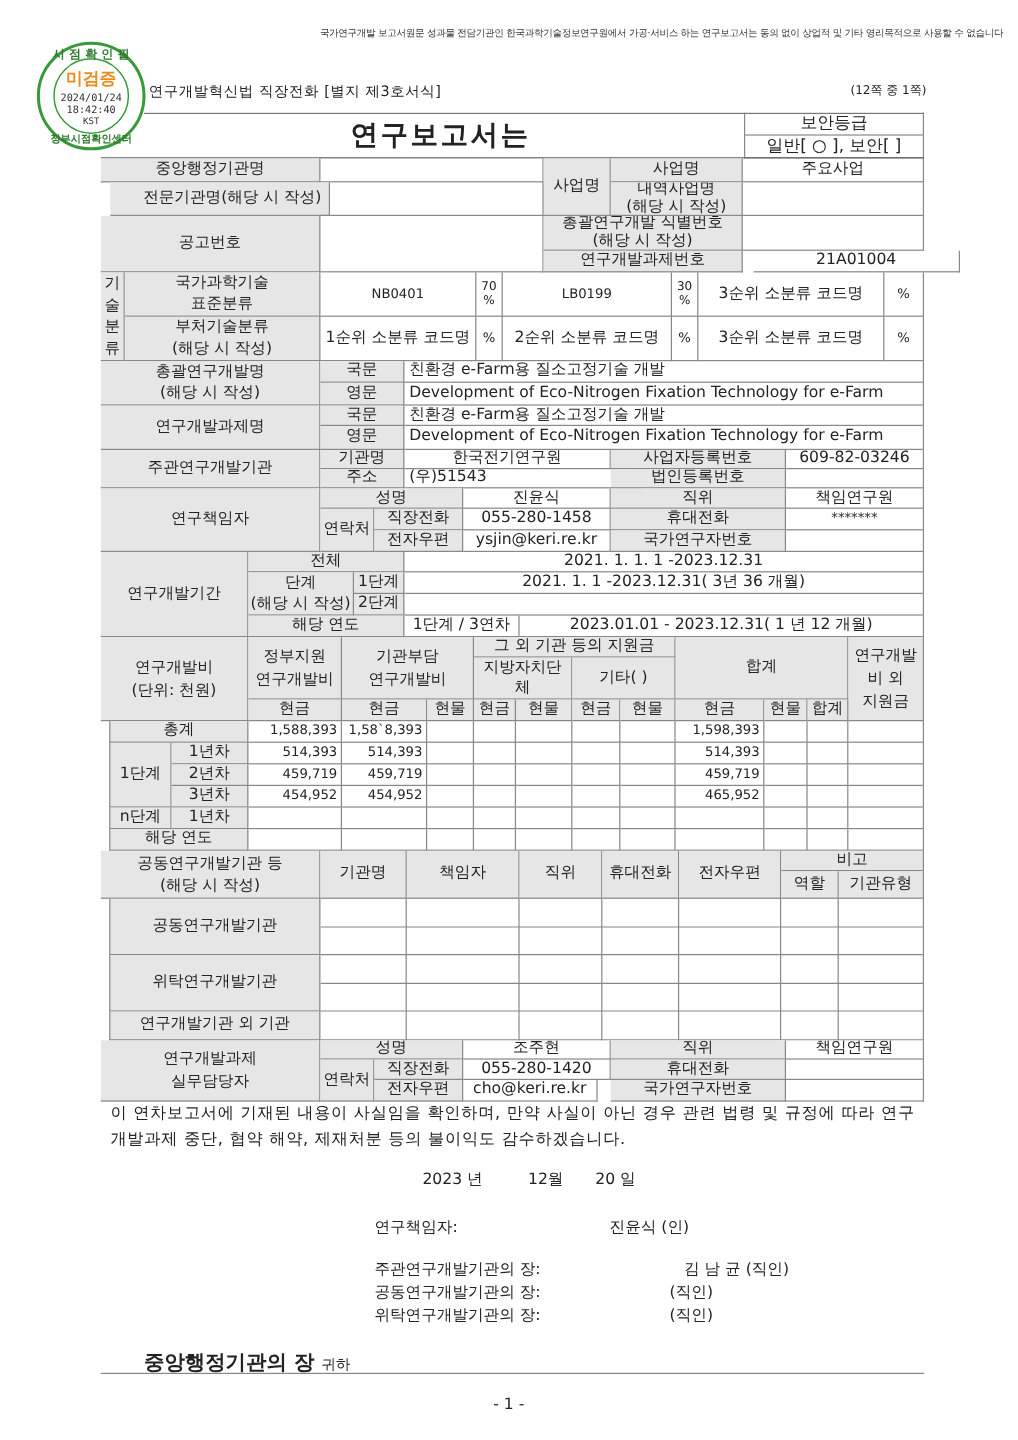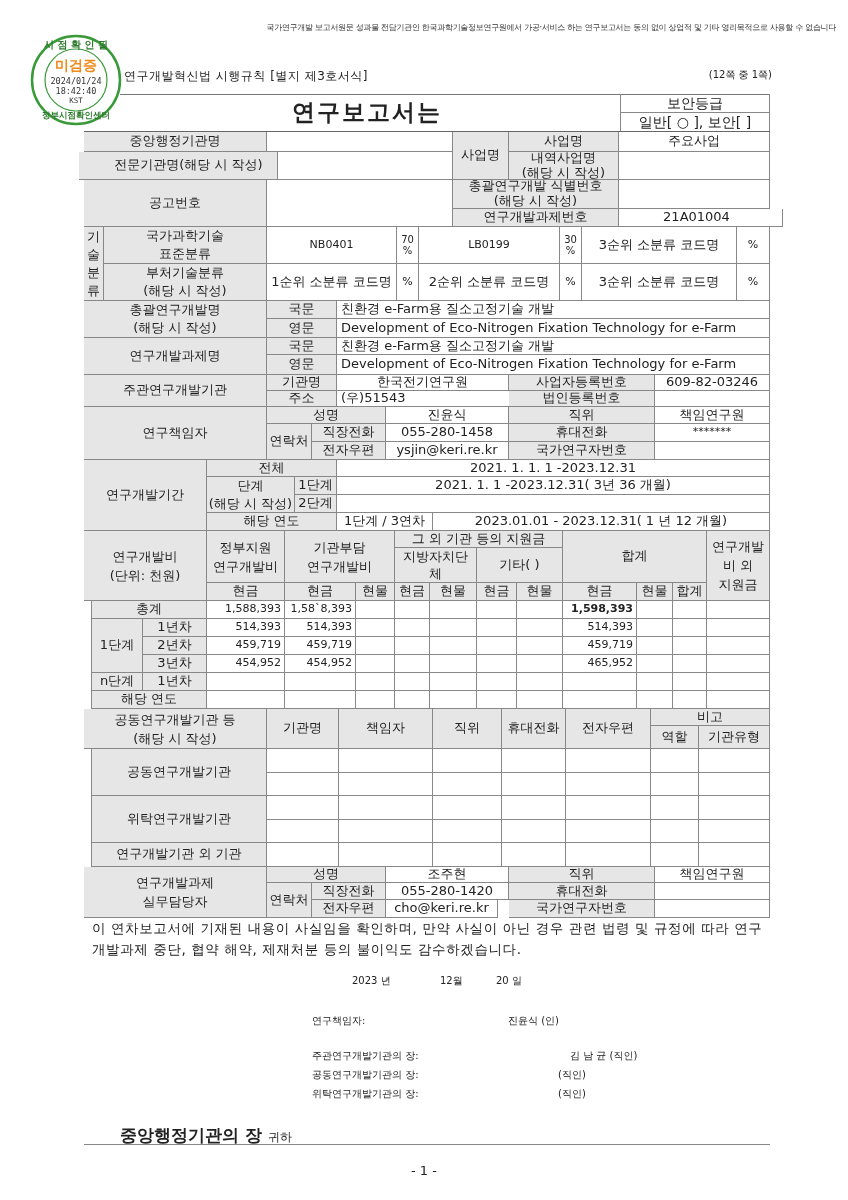--- a/index.html
+++ b/index.html
@@ -11,21 +11,21 @@
   .hline{position:absolute;height:1px;background:#777;}
   .title{left:292px;top:97px;font-size:23px;font-weight:bold;letter-spacing:2px;}
   .c{position:absolute;box-sizing:border-box;border-right:1px solid #888;border-bottom:1px solid #888;display:flex;align-items:center;justify-content:center;text-align:center;font-size:13px;line-height:1.15;overflow:hidden;white-space:nowrap;}
   .g{background:#e6e6e6;}
   .l{justify-content:flex-start;padding-left:4px;}
   .r{justify-content:flex-end;padding-right:3px;font-size:11px;}
   .s{font-size:11px;}
   .xs{font-size:10px;}
   .wrap{white-space:normal;}
   .decl{left:92px;top:918px;width:672px;font-size:13.5px;line-height:21px;letter-spacing:0.6px;}
-  .sig{font-size:10px;}
+  .sig{font-size:13px;}
   .stamp{left:30px;top:34px;width:92px;height:92px;}
   .footer-title{left:120px;top:1124px;font-size:17px;font-weight:bold;}
   .footer-title span{font-size:12px;font-weight:normal;margin-left:6px;}
   .pnum{left:0;width:848px;top:1163px;text-align:center;font-size:13px;}
 </style>
 </head>
 <body>
 
 <div class="abs notice">국가연구개발 보고서원문 성과물 전담기관인 한국과학기술정보연구원에서 가공·서비스 하는 연구보고서는 동의 없이 상업적 및 기타 영리목적으로 사용할 수 없습니다</div>
 
@@ -33,46 +33,46 @@
   <circle cx="46" cy="46" r="44" fill="#fff" stroke="#3a9a3a" stroke-width="2.5"></circle>
   <circle cx="46" cy="46" r="31" fill="none" stroke="#3a9a3a" stroke-width="1.2"></circle>
   <text x="46" y="14" text-anchor="middle" font-size="10" font-weight="bold" fill="#2d7a2d" font-family="DejaVu Sans, sans-serif">시 점 확 인 필</text>
   <text x="46" y="36" text-anchor="middle" font-size="14" font-weight="bold" fill="#f08a1c" font-family="DejaVu Sans, sans-serif">미검증</text>
   <text x="46" y="50" text-anchor="middle" font-size="8.5" fill="#333" font-family="DejaVu Sans Mono, monospace">2024/01/24</text>
   <text x="46" y="60" text-anchor="middle" font-size="8.5" fill="#333" font-family="DejaVu Sans Mono, monospace">18:42:40</text>
   <text x="46" y="69" text-anchor="middle" font-size="7.5" fill="#333" font-family="DejaVu Sans Mono, monospace">KST</text>
   <text x="46" y="84" text-anchor="middle" font-size="8.5" font-weight="bold" fill="#2d7a2d" font-family="DejaVu Sans, sans-serif">정부시점확인센터</text>
 </svg>
 
-<div class="abs formref">연구개발혁신법 시행규칙 [별지 제3호서식]</div>
+<div class="abs formref">연구개발혁신법 직장전화 [별지 제3호서식]</div>
 <div class="abs pageof">(12쪽 중 1쪽)</div>
 <div class="hline" style="left:120px;top:94px;width:650px;"></div>
 <div class="abs title">연구보고서는</div>
 
 <div class="c" style="left:620px;top:94px;width:150px;height:19px;border-left:1px solid #888;font-size:14px;">보안등급</div>
 <div class="c" style="left:620px;top:113px;width:150px;height:19px;border-left:1px solid #888;font-size:14px;">일반[ ○ ], 보안[   ]</div>
 
 <div class="hline" style="left:84px;top:131px;width:686px;background:#666;"></div>
 <div class="c g" style="left:84px;top:132px;width:183px;height:20px;">중앙행정기관명</div>
 <div class="c" style="left:267px;top:132px;width:186px;height:20px;"></div>
 <div class="c g wrap" style="left:453px;top:132px;width:56px;height:48px;">사업명</div>
 <div class="c g" style="left:509px;top:132px;width:110px;height:20px;">사업명</div>
 <div class="c" style="left:619px;top:132px;width:151px;height:20px;">주요사업</div>
-<div class="c g" style="left:79px;top:152px;width:199px;height:28px;padding-left:21px;">전문기관명(해당 시 작성)</div>
+<div class="c g" style="left:92px;top:152px;width:183px;height:28px;padding-left:21px;">전문기관명(해당 시 작성)</div>
 <div class="c" style="left:267px;top:152px;width:186px;height:28px;"></div>
 <div class="c g wrap" style="left:509px;top:152px;width:110px;height:28px;white-space:pre-line;">내역사업명
 (해당 시 작성)</div>
 <div class="c" style="left:619px;top:152px;width:151px;height:28px;"></div>
 <div class="c g" style="left:84px;top:180px;width:183px;height:47px;">공고번호</div>
 <div class="c" style="left:267px;top:180px;width:186px;height:47px;"></div>
 <div class="c g" style="left:453px;top:180px;width:166px;height:29px;white-space:pre-line;">총괄연구개발 식별번호
 (해당 시 작성)</div>
 <div class="c" style="left:619px;top:180px;width:151px;height:29px;"></div>
 <div class="c g" style="left:453px;top:209px;width:166px;height:18px;">연구개발과제번호</div>
-<div class="c" style="left:611px;top:209px;width:172px;height:18px;">21A01004</div>
+<div class="c" style="left:628px;top:209px;width:172px;height:18px;">21A01004</div>
 
 <div class="c g" style="left:84px;top:227px;width:20px;height:74px;flex-direction:column;line-height:18px;">
   <span>기</span>
   <span>술</span>
   <span>분</span>
   <span>류</span>
 </div>
 <div class="c g" style="left:104px;top:227px;width:163px;height:37px;white-space:pre-line;line-height:18px;">국가과학기술
 표준분류</div>
 <div class="c s" style="left:267px;top:227px;width:130px;height:37px;">NB0401</div>
@@ -169,21 +169,21 @@
 <div class="c g" style="left:673px;top:583px;width:34px;height:18px;">합계</div>
 
 <div class="c g" style="left:91px;top:601px;width:116px;height:18px;border-left:1px solid #888;">총계</div>
 <div class="c r" style="left:207px;top:601px;width:78px;height:18px;">1,588,393</div>
 <div class="c r" style="left:285px;top:601px;width:71px;height:18px;">1,58`8,393</div>
 <div class="c" style="left:356px;top:601px;width:39px;height:18px;"></div>
 <div class="c" style="left:395px;top:601px;width:35px;height:18px;"></div>
 <div class="c" style="left:430px;top:601px;width:47px;height:18px;"></div>
 <div class="c" style="left:477px;top:601px;width:40px;height:18px;"></div>
 <div class="c" style="left:517px;top:601px;width:46px;height:18px;"></div>
-<div class="c r" style="left:563px;top:601px;width:74px;height:18px;font-weight:bold;">1,598,393</div>
+<div class="c r" style="left:563px;top:601px;width:74px;height:18px;">1,598,393</div>
 <div class="c" style="left:637px;top:601px;width:36px;height:18px;"></div>
 <div class="c" style="left:673px;top:601px;width:34px;height:18px;"></div>
 <div class="c" style="left:707px;top:601px;width:63px;height:18px;"></div>
 
 <div class="c g" style="left:91px;top:619px;width:52px;height:54px;border-left:1px solid #888;">1단계</div>
 
 <div class="c g" style="left:143px;top:619px;width:64px;height:18px;">1년차</div>
 <div class="c r" style="left:207px;top:619px;width:78px;height:18px;">514,393</div>
 <div class="c r" style="left:285px;top:619px;width:71px;height:18px;">514,393</div>
 <div class="c" style="left:356px;top:619px;width:39px;height:18px;"></div>

